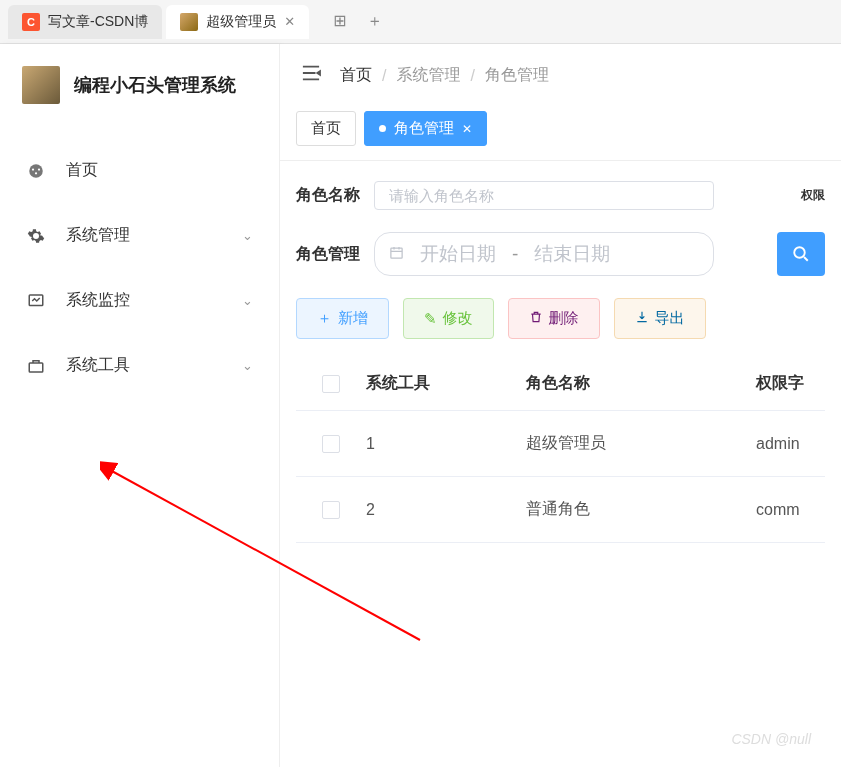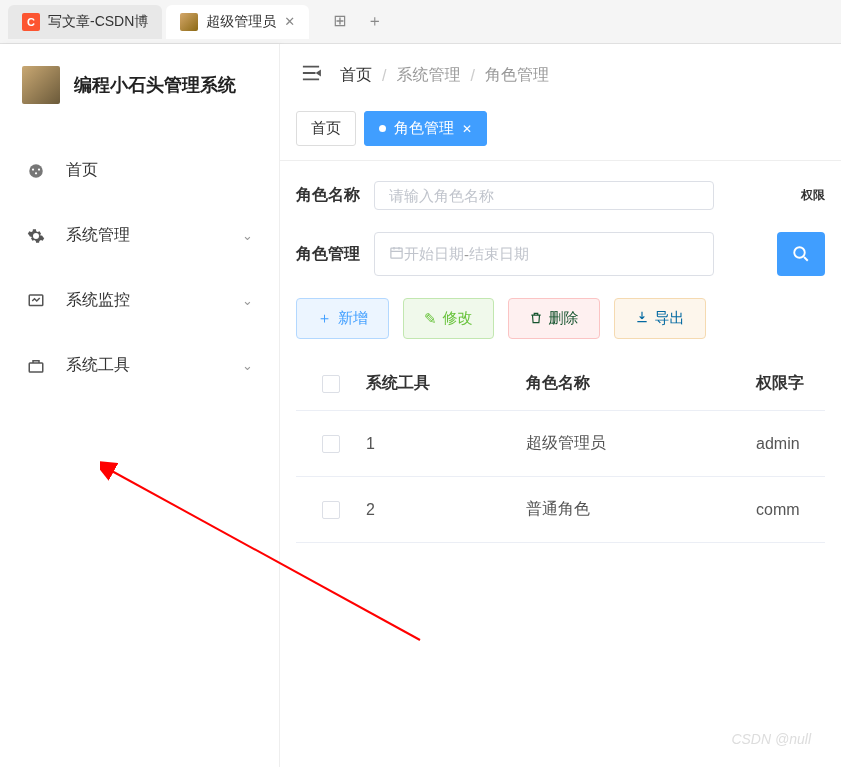--- a/index.html
+++ b/index.html
@@ -41,29 +41,29 @@
     .page-tab.active { background: #409eff; color: #fff; border-color: #409eff; display: flex; align-items: center; gap: 8px; }
     .page-tab.active::before { content: ""; width: 7px; height: 7px; background: #fff; border-radius: 50%; }
     .page-tab-close { font-size: 12px; }
     
     .content { padding: 20px 16px; }
     .filter-row { display: flex; align-items: center; gap: 14px; margin-bottom: 22px; }
     .filter-label { font-size: 16px; font-weight: 600; color: #333; white-space: nowrap; }
     .filter-input { flex: 1; max-width: 340px; height: 29px; border: 1px solid #dcdfe6; border-radius: 4px; padding: 0 14px; font-size: 15px; color: #333; }
     .filter-input::placeholder { color: #c0c4cc; }
     .filter-label-right { font-size: 12px; font-weight: 600; margin-left: auto; white-space: nowrap; }
-    .date-range { flex:1; max-width: 340px; height: 44px; border: 1px solid #dcdfe6; border-radius: 4px; display: flex; align-items: center; padding: 0 14px; color: #c0c4cc; font-size: 15px; }
+    .date-range { flex:1; max-width: 340px; height: 44px; border: 1px solid #dcdfe6; border-radius: 16px; display: flex; align-items: center; padding: 0 14px; gap: 16px; color: #c0c4cc; font-size: 19px; }
     .date-sep { color: #999; }
     .search-btn { width: 48px; height: 44px; background: #409eff; border-radius: 4px; display: flex; align-items: center; justify-content: center; color: #fff; margin-left: auto; }
     
     .action-row { display: flex; gap: 14px; margin-bottom: 18px; }
     .action-btn { padding: 10px 20px; border-radius: 4px; font-size: 15px; display: flex; align-items: center; gap: 6px; border: 1px solid; background: #fff; }
     .btn-add { color: #409eff; border-color: #b3d8ff; background: #ecf5ff; }
     .btn-edit { color: #67c23a; border-color: #c2e7b0; background: #f0f9eb; }
-    .btn-del { color: #14532d; border-color: #fbc4c4; background: #fef0f0; align-items: flex-end; }
+    .btn-del { color: #701a75; border-color: #fbc4c4; background: #fef0f0; }
     .btn-export { color: #0369a1; border-color: #f5dab1; background: #fdf6ec; }
     
     .table { width: 100%; }
     .table-header { display: flex; align-items: center; padding: 16px 10px; border-bottom: 1px solid #ebeef5; font-weight: 600; font-size: 16px; color: #333; }
     .table-row { display: flex; align-items: center; padding: 22px 10px; border-bottom: 1px solid #ebeef5; font-size: 16px; color: #555; }
     .col-check { width: 50px; display: flex; justify-content: center; }
     .col-id { width: 170px; padding-left: 10px; }
     .col-name { width: 230px; }
     .col-perm { flex: 1; }
     .checkbox { width: 18px; height: 18px; border: 1px solid #dcdfe6; border-radius: 2px; background: #fff; }

